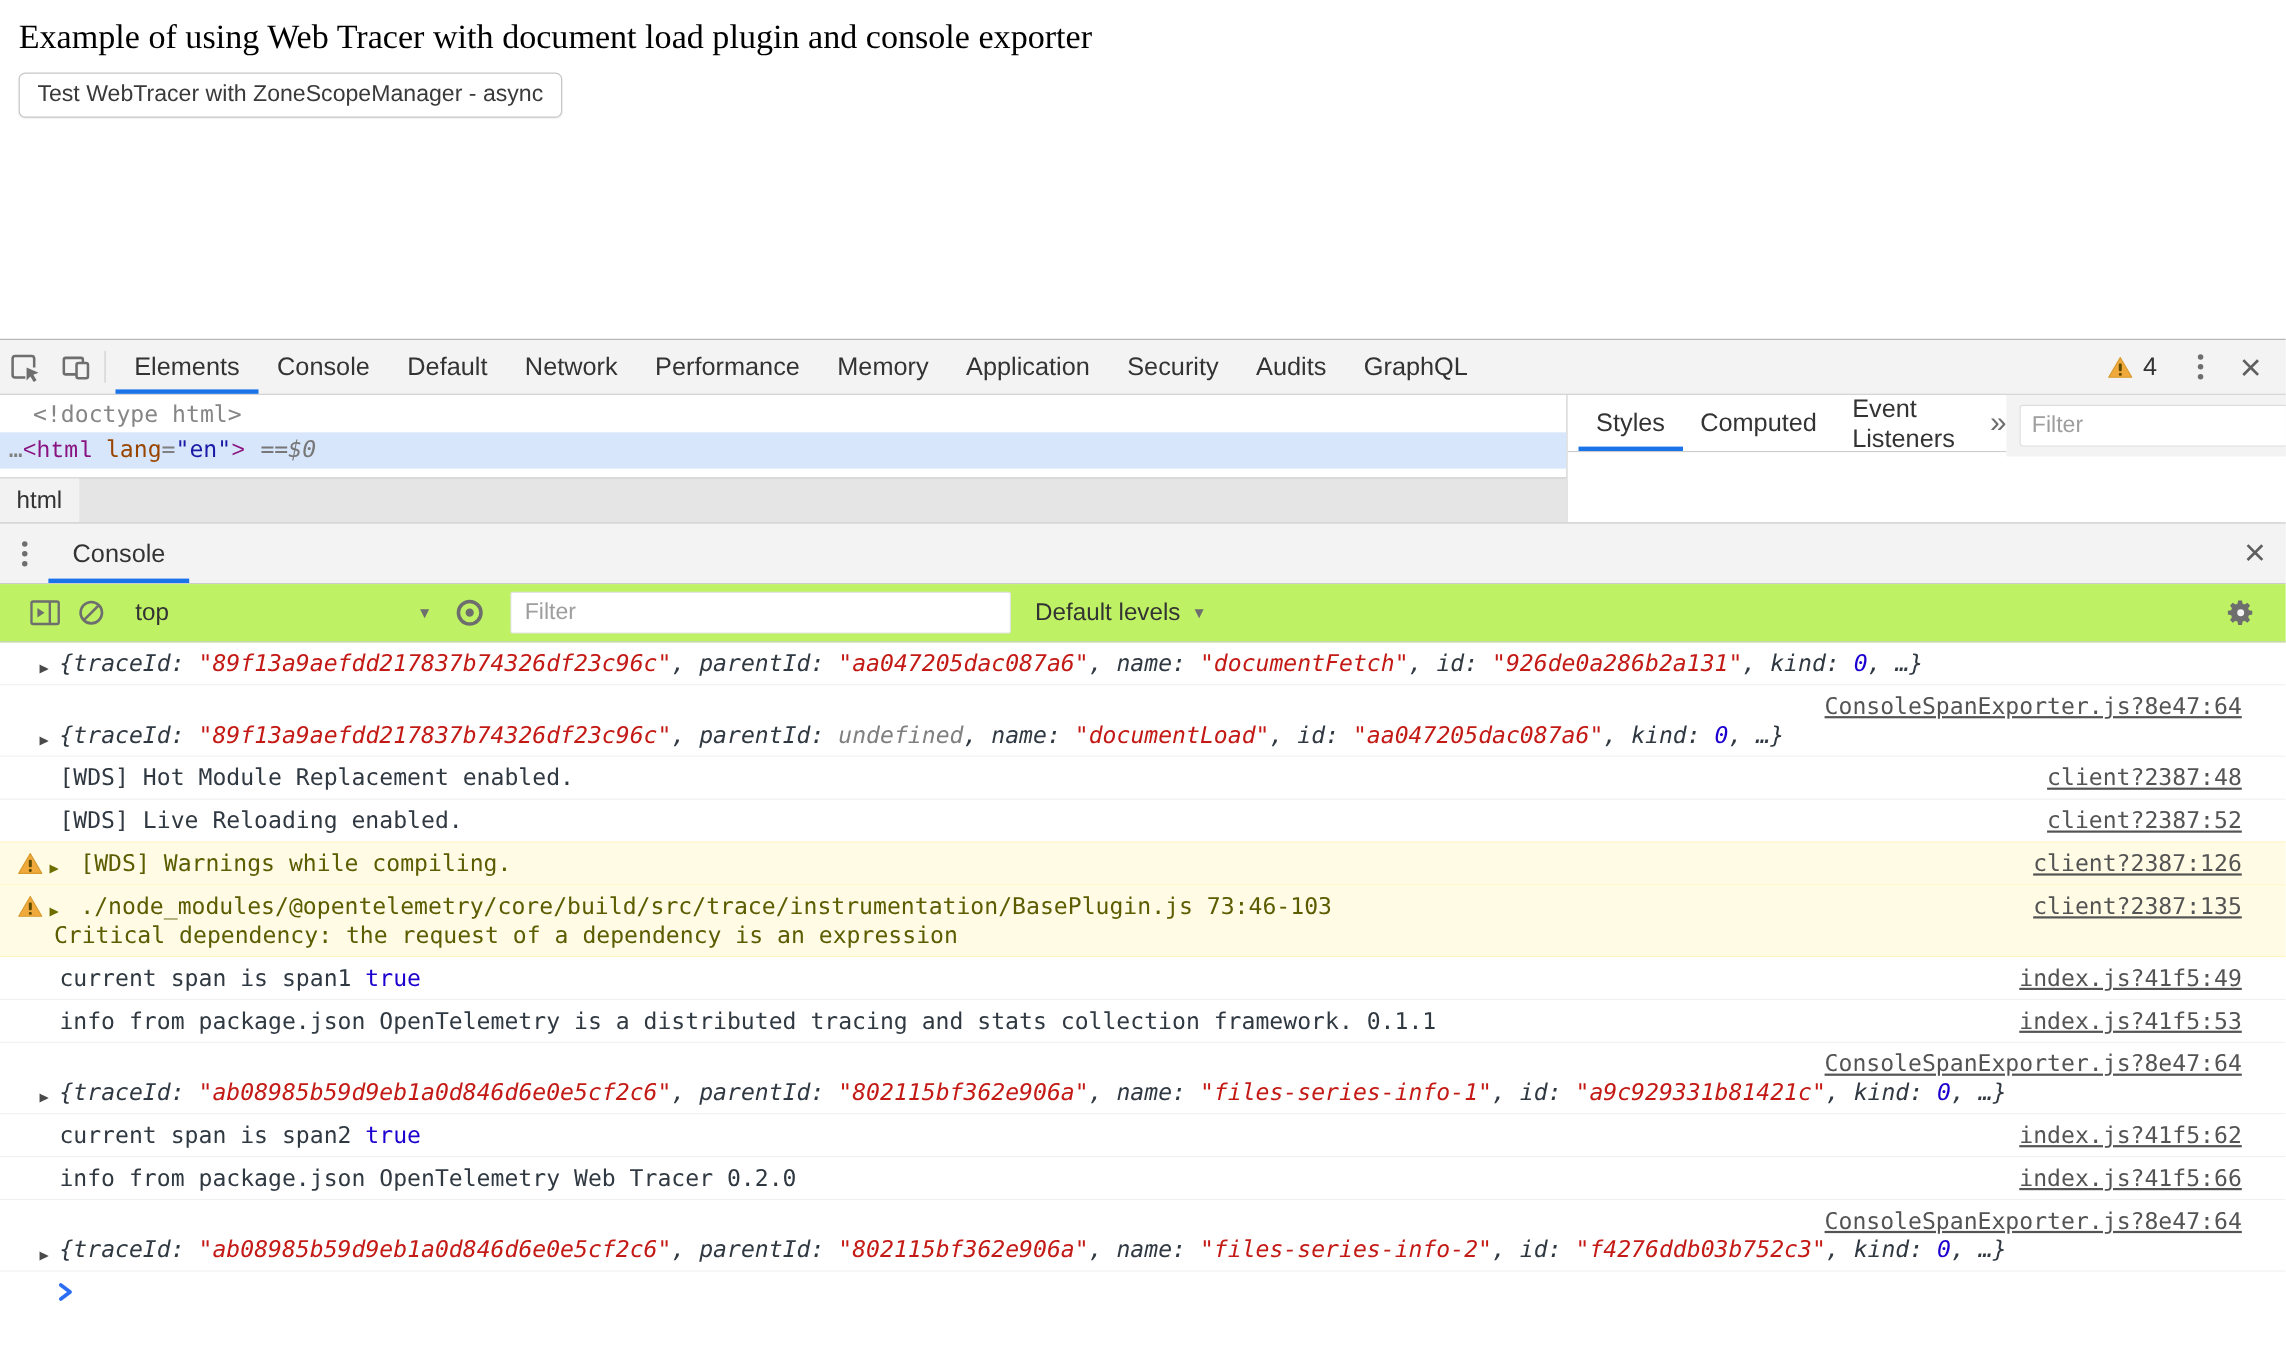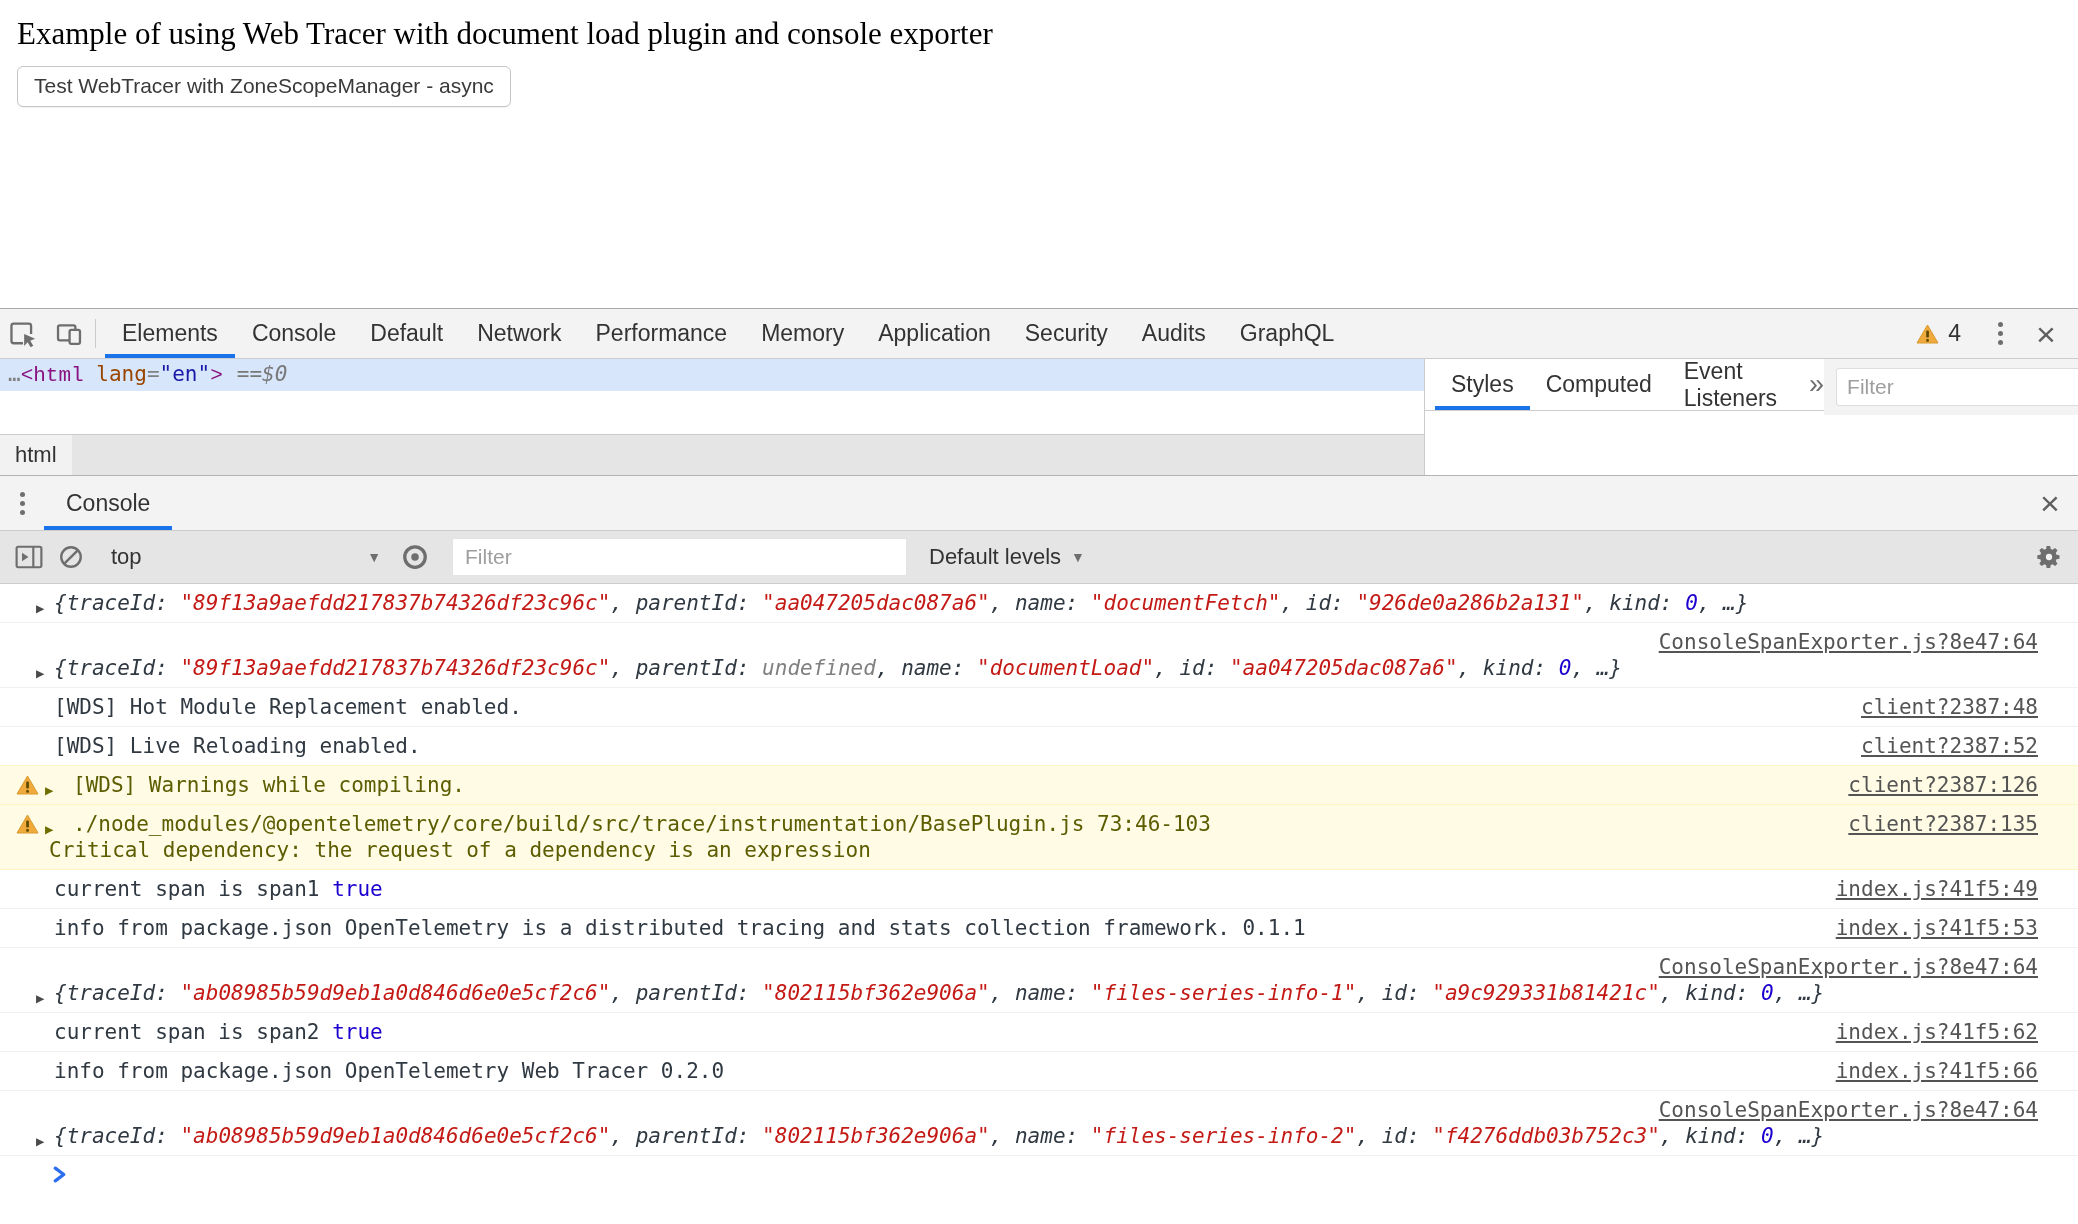--- a/index.html
+++ b/index.html
@@ -65,21 +65,21 @@
 
   
   .console-drawer { position:absolute; top:475px; left:0; right:0; bottom:0; display:flex; flex-direction:column;
     border-top:1px solid #b3b3b3; background:#fff; }
   .cd-header { height:55px; background:#f3f3f3; border-bottom:1px solid #ccc; display:flex; align-items:stretch; }
   .cd-tab { display:flex; align-items:center; padding:0 22px; font-size:23px; color:#333; position:relative; }
   .cd-tab.active::after { content:""; position:absolute; left:0; right:0; bottom:0; height:4px; background:#1a73e8; }
   .cd-close { margin-left:auto; width:56px; display:flex; align-items:center; justify-content:center;
     color:#5f5f5f; font-size:34px; }
 
-  .cd-toolbar { height:53px; background:#e5e5e5; border-bottom:1px solid #ccc; display:flex; align-items:center; padding:0 8px; }
+  .cd-toolbar { height:53px; background:#bef264; border-bottom:1px solid #ccc; display:flex; align-items:center; padding:0 20px; }
   .tb-icon { display:flex; align-items:center; justify-content:center; width:42px; color:#6e6e6e; }
   .context-select { display:flex; align-items:center; justify-content:space-between; width:270px;
     margin:0 6px 0 12px; font-size:22px; color:#333; }
   .dd-arrow { font-size:14px; color:#6e6e6e; margin-left:10px; }
   .cd-filter-input { width:455px; height:38px; border:1px solid #e3e3e3; border-radius:2px; margin-left:16px;
     font-size:21px; padding:0 12px; color:#333; outline:none; font-family:"Liberation Sans", sans-serif; }
   .cd-filter-input::placeholder { color:#9e9e9e; }
   .levels-select { display:flex; align-items:center; margin-left:22px; font-size:22px; color:#333; }
   .tb-spacer { flex:1; }
 
@@ -157,20 +157,21 @@
           <i></i>
           <i></i>
         </div>
       <div class="close-x">×</div>
     </div>
   </div>
 
   <div class="dt-main">
 
     <div class="elements-panel">
+      <div class="el-line1">&lt;!doctype html&gt;</div>
       <div class="el-line2"><span class="t-ellipsis">…</span><span class="t-tag">&lt;html</span><span class="t-attr"> lang</span><span class="t-ellipsis">=</span><span class="t-val">"en"</span><span class="t-tag">&gt;</span><span class="t-marker">==</span><span class="t-var">$0</span></div>
       <div class="el-breadcrumb">
         <div class="crumb">html</div>
       </div>
     </div>
 
     <div class="styles-panel">
       <div class="sp-tabs">
         <div class="sp-tab active">Styles</div>
           <div class="sp-tab">Computed</div>

